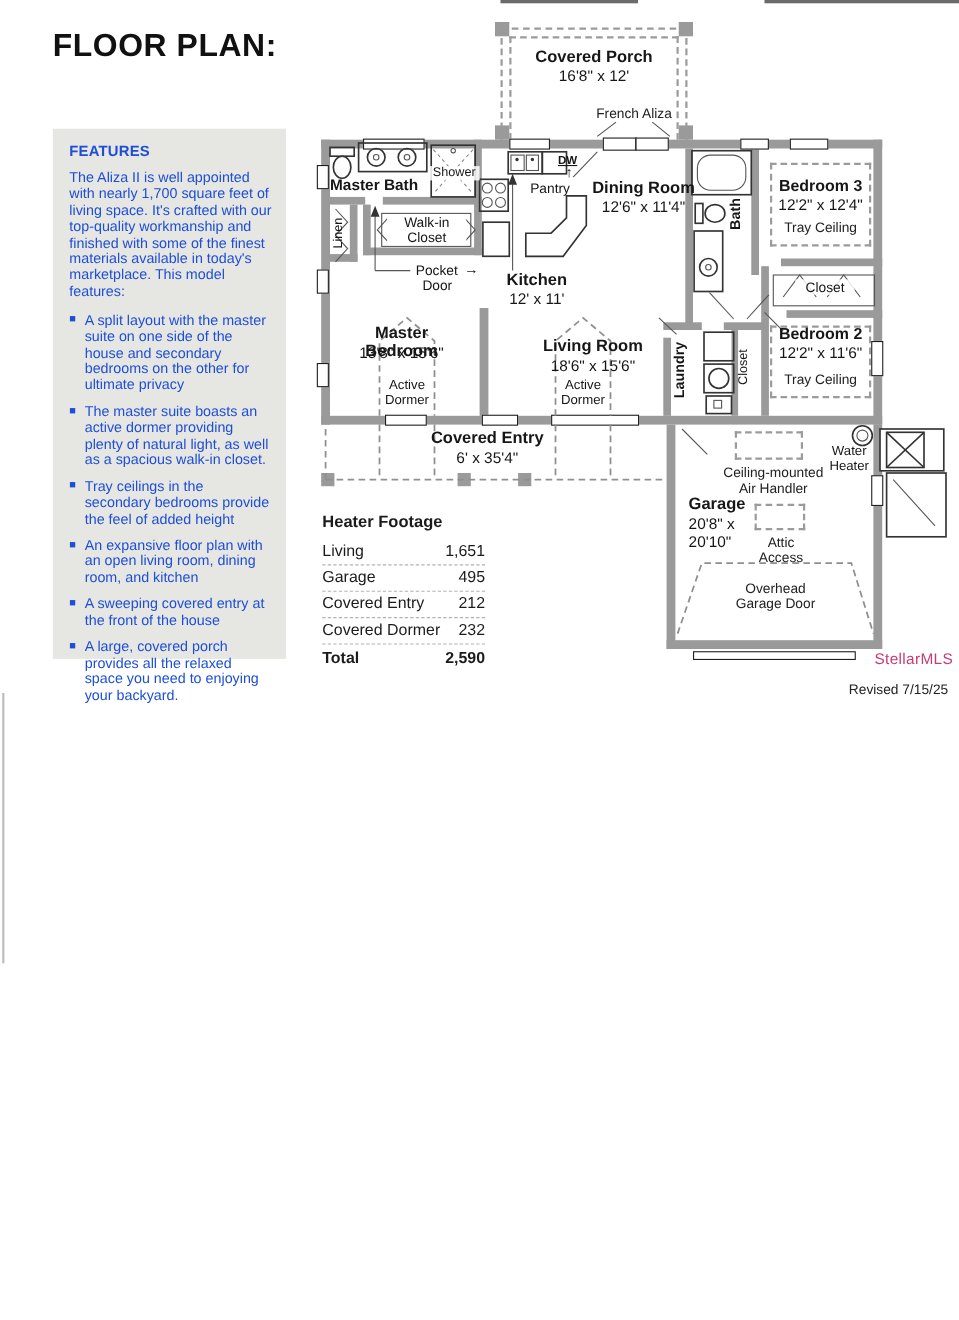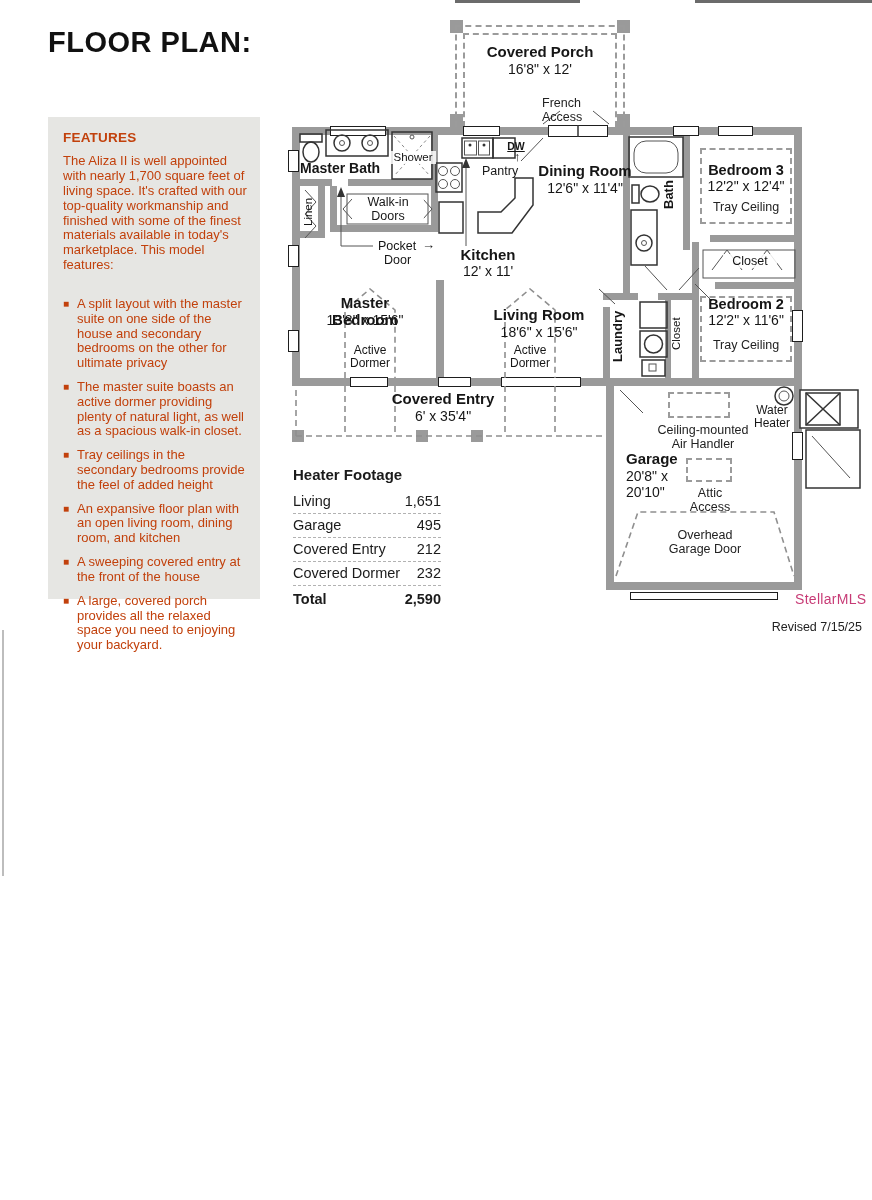--- a/index.html
+++ b/index.html
@@ -3,23 +3,23 @@
 <meta charset="utf-8">
 <style>
   html,body{margin:0;padding:0;background:#fff;}
   .page{position:relative;width:872px;height:876px;background:#fff;overflow:hidden;
         font-family:"Liberation Sans",sans-serif;color:#1b1b1b;}
   
   .t1{position:absolute;left:48px;top:26px;font-size:29px;font-weight:bold;letter-spacing:.5px;color:#111;}
   .t2{position:absolute;left:46px;top:56px;font-size:45px;font-weight:bold;letter-spacing:-1px;color:#0d0d0d;-webkit-text-stroke:1.3px #0d0d0d;}
   
   .features{position:absolute;left:48px;top:117px;width:212px;height:482px;background:#e6e6e3;
-            box-sizing:border-box;padding:13px 12px 12px 15px;font-size:13px;line-height:1.14;color:#c2410c;}
+            box-sizing:border-box;padding:13px 12px 12px 15px;font-size:13px;line-height:1.14;color:#1d4ed8;}
   .features h3{margin:0 0 9px 0;font-size:13.5px;letter-spacing:.2px;}
-  .features p{margin:0 0 24px 0;}
+  .features p{margin:0 0 11px 0;}
   .fbullet{display:flex;margin:0 0 9px 0;}
   .fbullet .bm{width:14px;flex:none;font-size:10px;line-height:1.45;}
   
   .w{position:absolute;background:#9a9a9a;z-index:2;}
   .win{position:absolute;background:#fff;border:1.5px solid #1e1e1e;box-sizing:border-box;z-index:3;}
   .db{position:absolute;border:2px dashed #9b9b9b;box-sizing:border-box;z-index:2;}
   .db.ob{border-bottom:none;}
   .plan-svg{position:absolute;left:0;top:0;z-index:4;pointer-events:none;}
   .plan-svg .s{stroke:#333;stroke-width:1.5;fill:none;}
   .plan-svg .thin{stroke:#555;stroke-width:1;fill:none;}
@@ -243,26 +243,26 @@
     <rect class="wfill" x="800" y="390" width="58" height="38"></rect>
     <rect class="wfill" x="806" y="393" width="34" height="32" stroke-width="2"></rect>
     <line class="s" x1="806" y1="393" x2="840" y2="425"></line>
     <line class="s" x1="840" y1="393" x2="806" y2="425"></line>
     <rect class="wfill" x="806" y="430" width="54" height="58"></rect>
     <line class="thin" x1="812" y1="436" x2="850" y2="478"></line>
   </svg>
 
   <div class="lbl name ctr" style="left:465px;top:44px;width:150px;">Covered Porch</div>
   <div class="lbl dims ctr" style="left:473px;top:62px;width:134px;">16'8" x 12'</div>
-  <div class="lbl note" style="left:542px;top:96px;width:72px;">French Access</div>
+  <div class="lbl note" style="left:542px;top:96px;width:72px;">French Aliza</div>
 
   <div class="lbl" style="left:300px;top:161px;width:92px;font-weight:bold;font-size:14px;">Master Bath</div>
   <div class="lbl ctr bgw" style="left:390px;top:151px;width:46px;font-size:11.5px;">Shower</div>
   <div class="lbl vtext" style="left:302px;top:190px;width:15px;height:44px;font-size:11.5px;">Linen</div>
-  <div class="lbl ctr bgw" style="left:352px;top:195px;width:72px;font-size:12.5px;">Walk-in Doors</div>
+  <div class="lbl ctr bgw" style="left:352px;top:195px;width:72px;font-size:12.5px;">Walk-in Closet</div>
   <div class="lbl" style="left:378px;top:239px;width:46px;font-size:12.5px;">Pocket</div>
   <div class="lbl arrow" style="left:422px;top:238px;width:16px;">→</div>
   <div class="lbl" style="left:384px;top:253px;width:36px;font-size:12.5px;">Door</div>
 
   <div class="lbl" style="left:482px;top:164px;width:42px;font-size:12.5px;">Pantry</div>
   <div class="lbl arrow" style="left:514px;top:150px;width:14px;">↑</div>
   <div class="lbl ctr" style="left:505px;top:141px;width:22px;font-size:10.5px;font-weight:bold;text-decoration:underline;">DW</div>
   <div class="lbl name ctr" style="left:460px;top:247px;width:56px;">Kitchen</div>
   <div class="lbl dims ctr" style="left:452px;top:264px;width:72px;">12' x 11'</div>
 

